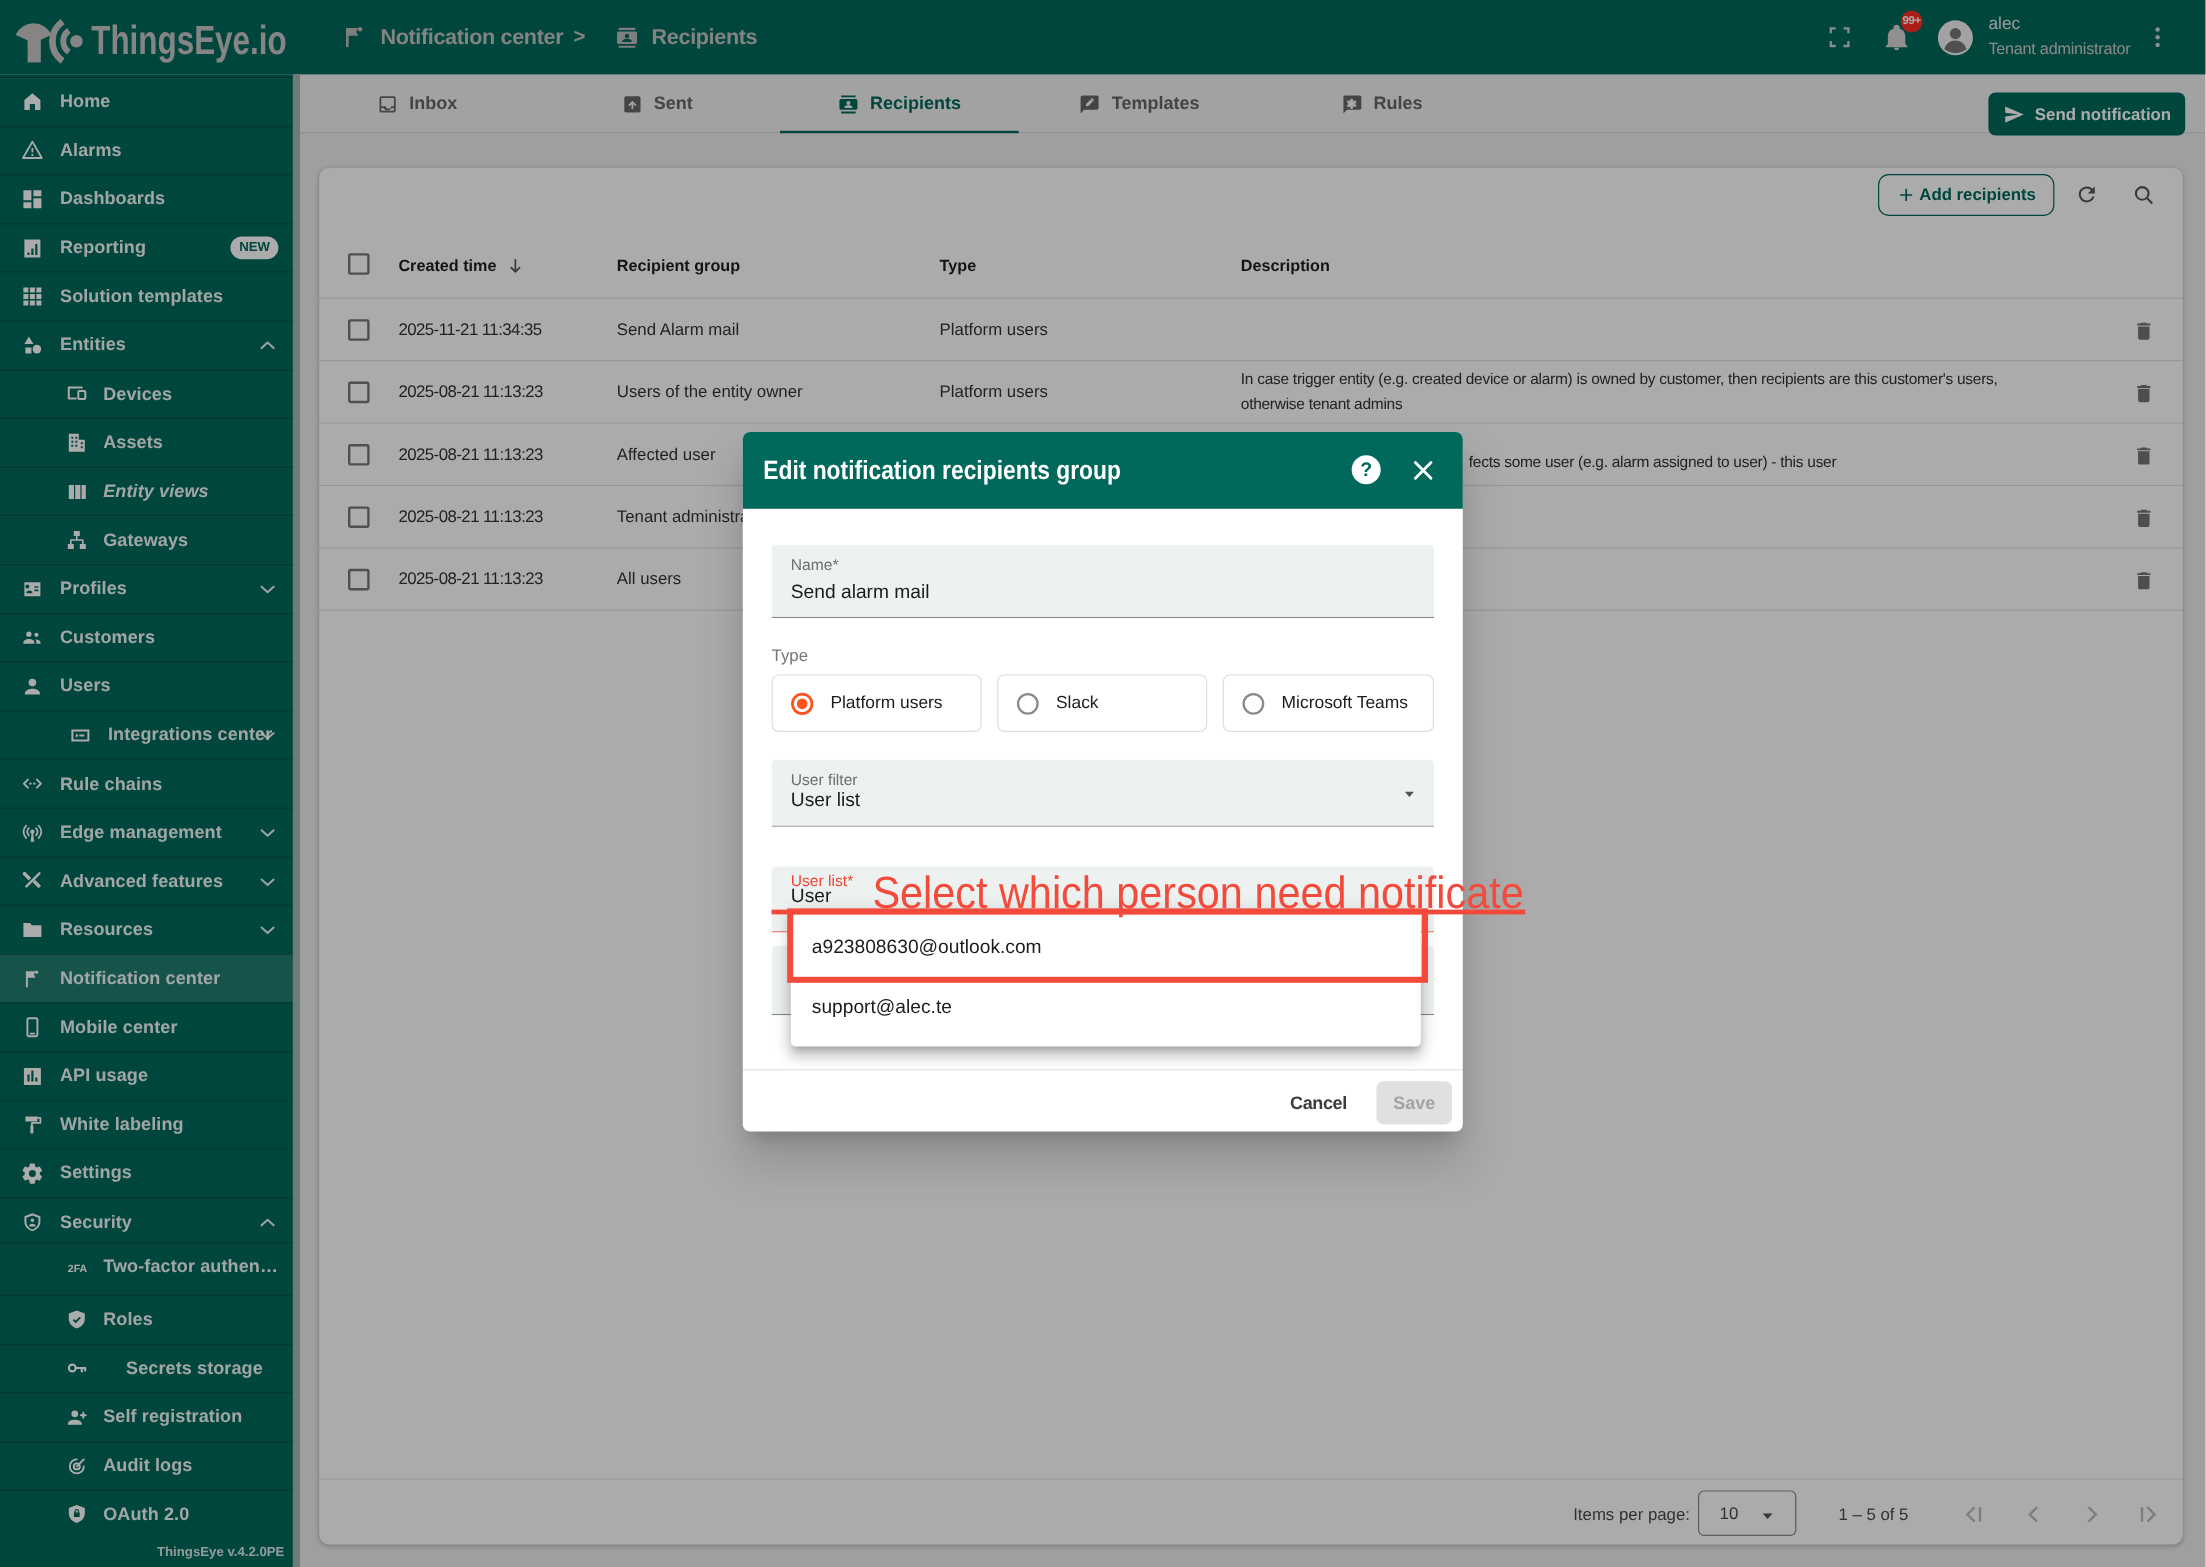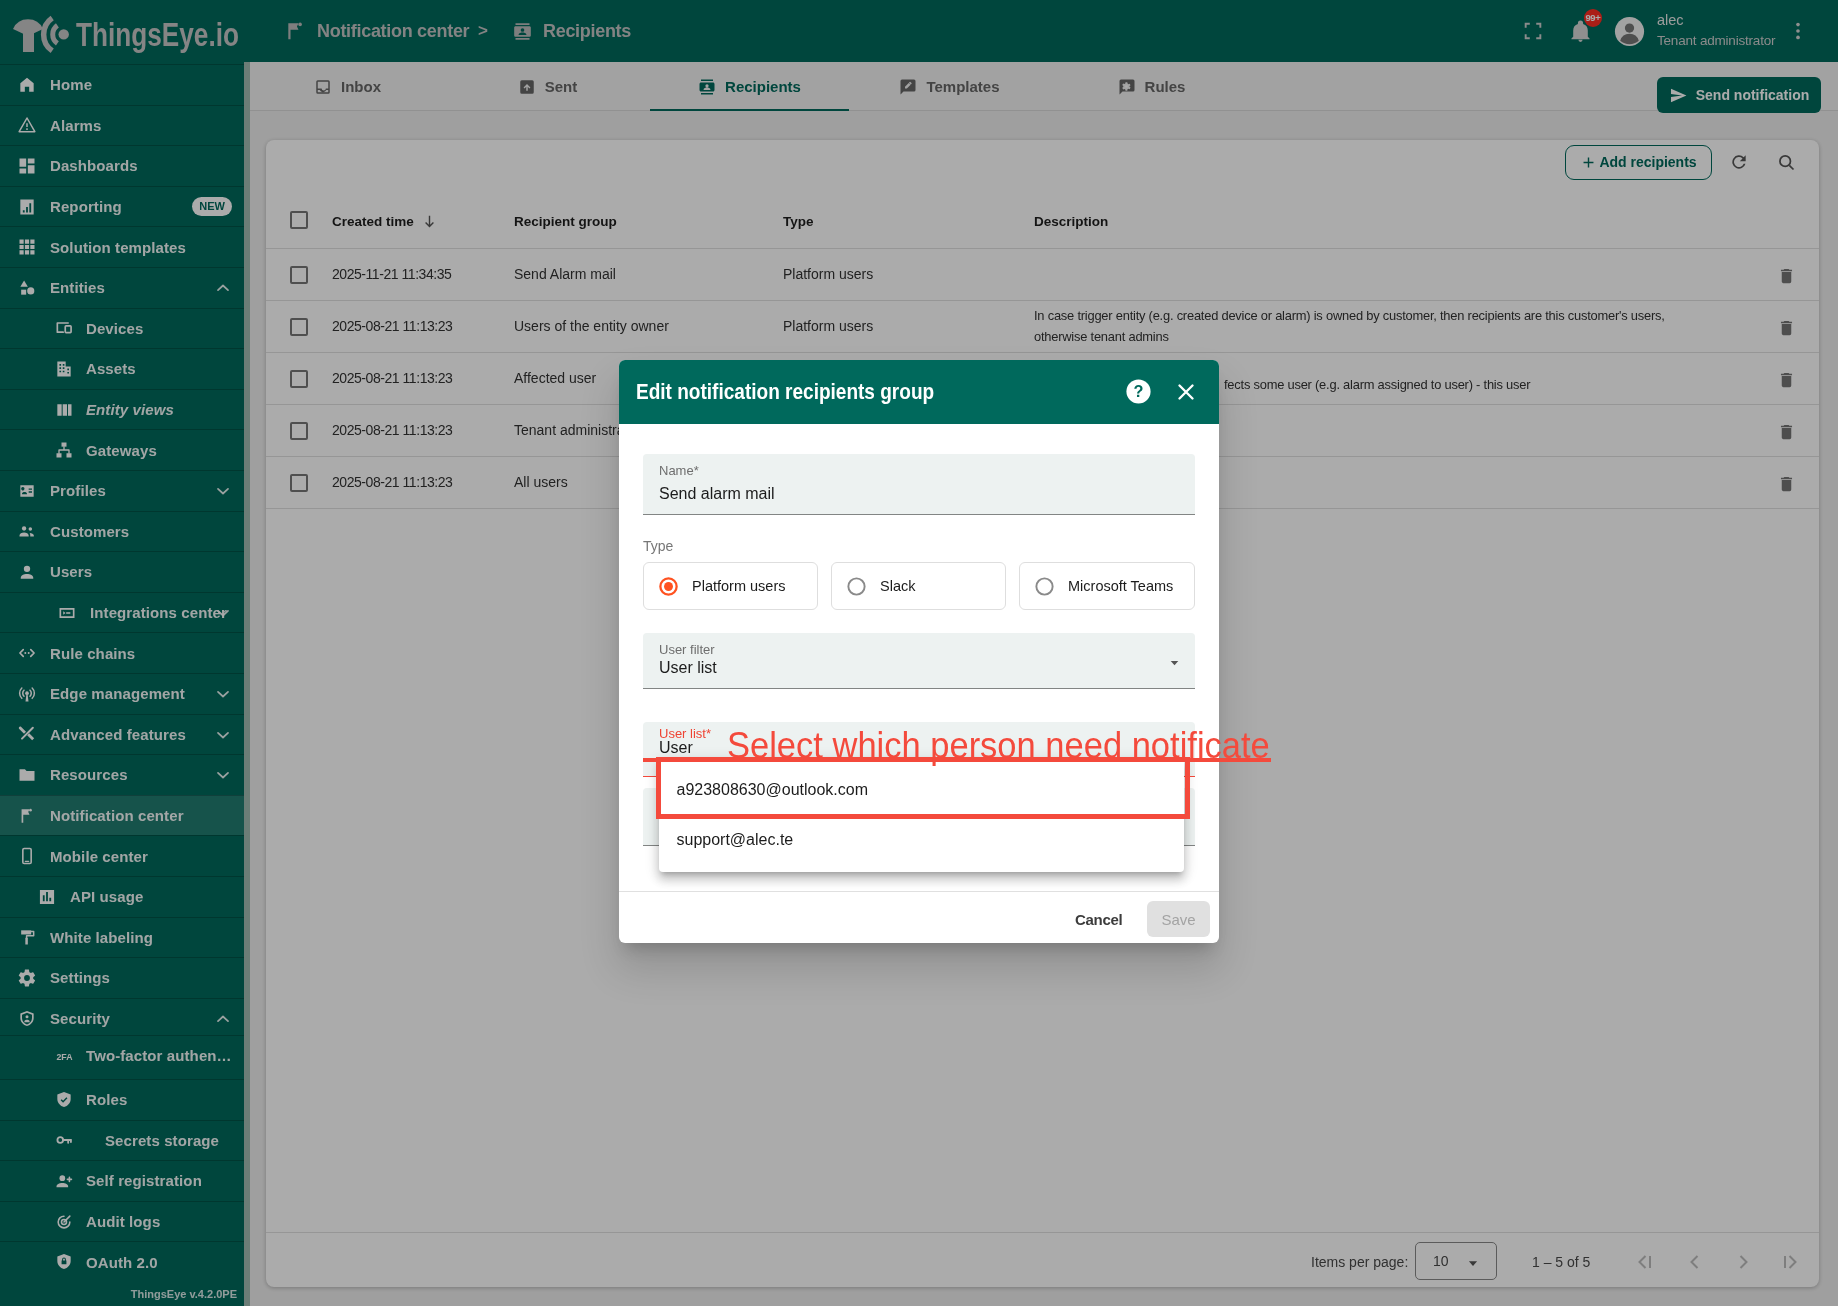--- a/index.html
+++ b/index.html
@@ -291,21 +291,21 @@
       </div>
       <div class="mi" style="top:773.4px;height:40.6px;">
         <span class="mic">
           <svg width="20" height="20" viewBox="0 0 24 24">
             <rect fill="none" stroke="#ffffff" stroke-width="1.9" stroke-linecap="round" stroke-linejoin="round" x="7" y="3" width="10" height="18" rx="1.6"></rect>
             <path fill="none" stroke="#ffffff" stroke-width="1.6" stroke-linecap="round" stroke-linejoin="round" d="M10 18.4h4"></path>
           </svg>
         </span>
         <span class="mlb">Mobile center</span>
       </div>
-      <div class="mi" style="top:814.0px;height:40.6px;padding-left:20px;">
+      <div class="mi" style="top:814.0px;height:40.6px;">
         <span class="mic">
           <svg width="20" height="20" viewBox="0 0 24 24">
             <path fill="#ffffff" fill-rule="evenodd" d="M3.5 3.5h17v17h-17zM7 10h2.2v7H7zm3.9-4h2.2v11h-2.2zm3.9 7H17v4h-2.2z"></path>
           </svg>
         </span>
         <span class="mlb">API usage</span>
       </div>
       <div class="mi" style="top:854.6px;height:40.6px;">
         <span class="mic">
           <svg width="20" height="20" viewBox="0 0 24 24">
@@ -573,21 +573,21 @@
             <path fill="#555" d="M5 9h14l-7 8z"></path>
           </svg></span>
       </div>
   <div class="ffield" style="top:362px;height:55px;border-bottom-color:#f44a3c">
         <span class="flab" style="color:#ef4433;top:4px">User list*</span>
         <span class="fval" style="bottom:19px">User</span>
       </div>
   <div class="ffield" style="top:428px;height:58px"></div>
   <div class="abs" style="left:0;top:531px;width:100%;height:1px;background:rgba(0,0,0,.12)"></div>
   <div class="abs" style="left:456px;top:541px;height:36px;display:flex;align-items:center;font-size:15px;font-weight:bold;letter-spacing:-.3px;color:#3c3c3c">Cancel</div>
-  <div class="abs" style="left:528px;top:541px;width:63px;height:36px;background:#e0e0e0;border-radius:6px;color:#a3a3a3;font-size:15px;font-weight:normal;display:flex;align-items:center;justify-content:center">Save</div>
+  <div class="abs" style="left:528px;top:541px;width:63px;height:36px;background:#e0e0e0;border-radius:6px;color:#a3a3a3;font-size:15px;font-weight:bold;display:flex;align-items:center;justify-content:center">Save</div>
 </div>
 <div id="ddp">
   <div class="abs" style="left:17.5px;top:23px">a923808630@outlook.com</div>
   <div class="abs" style="left:17.5px;top:73px">support@alec.te</div>
 </div>
 <div id="redline"></div>
 <div id="redrect"></div>
 <div id="redtext">Select which person need notificate</div>
 </div>
 </body></html>

